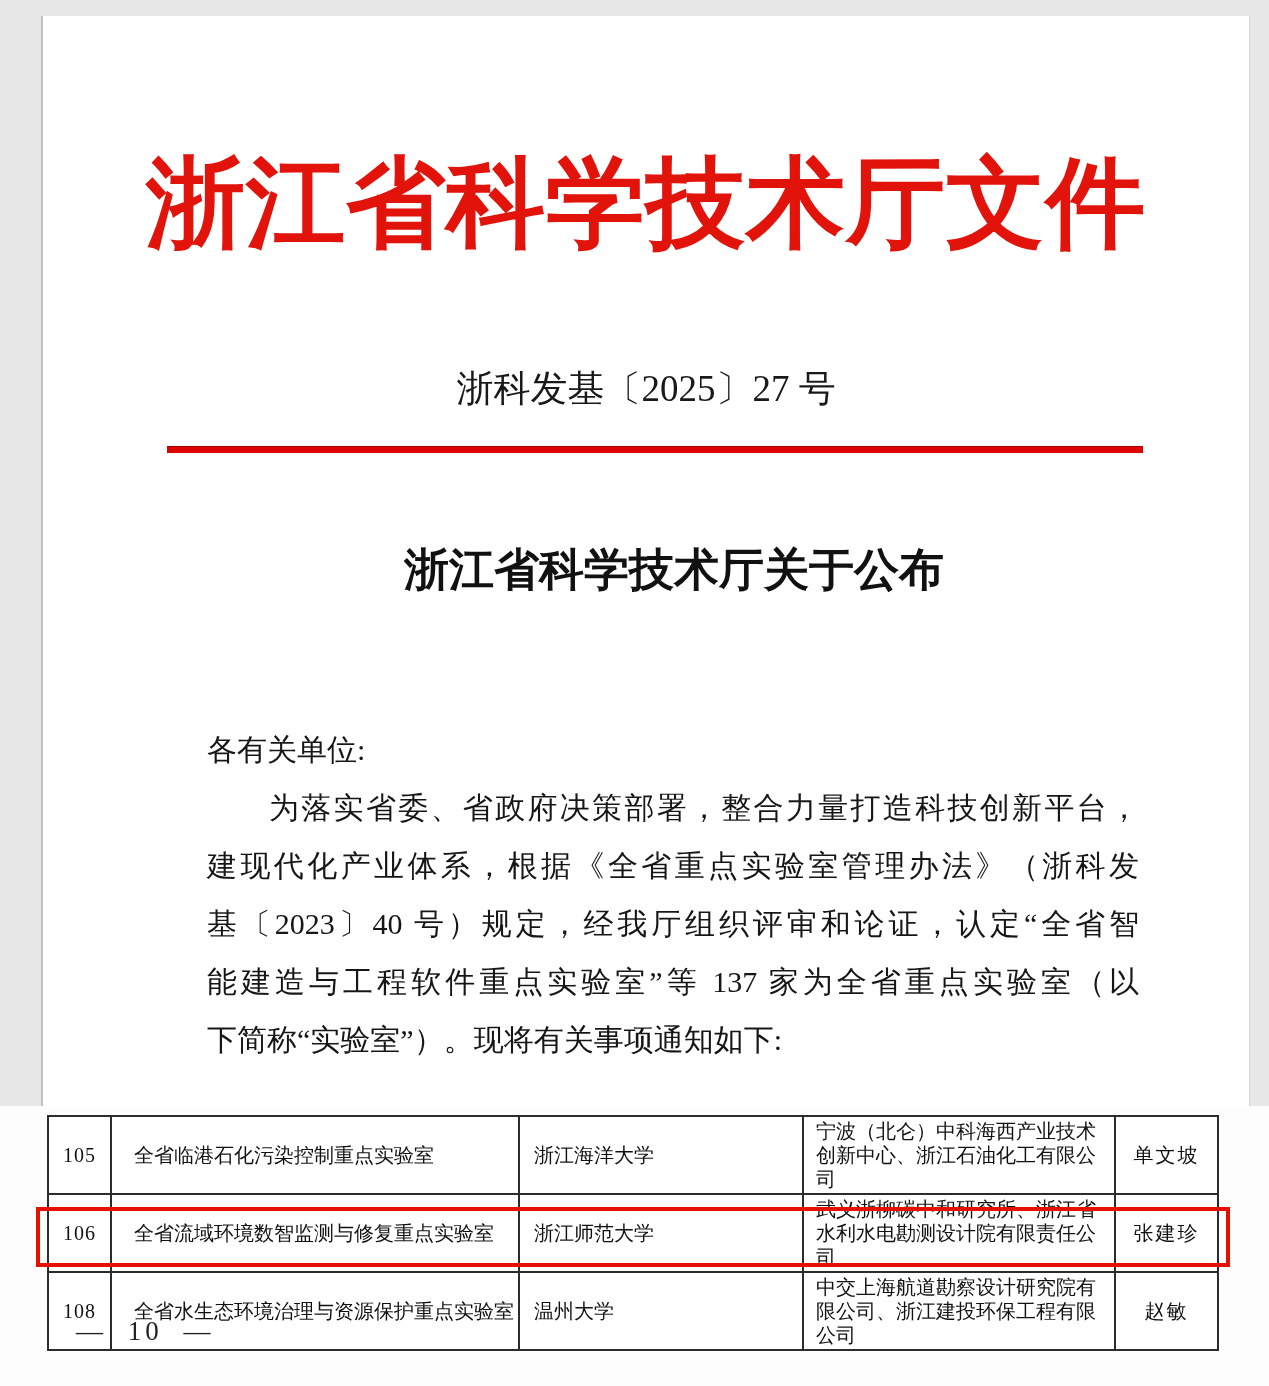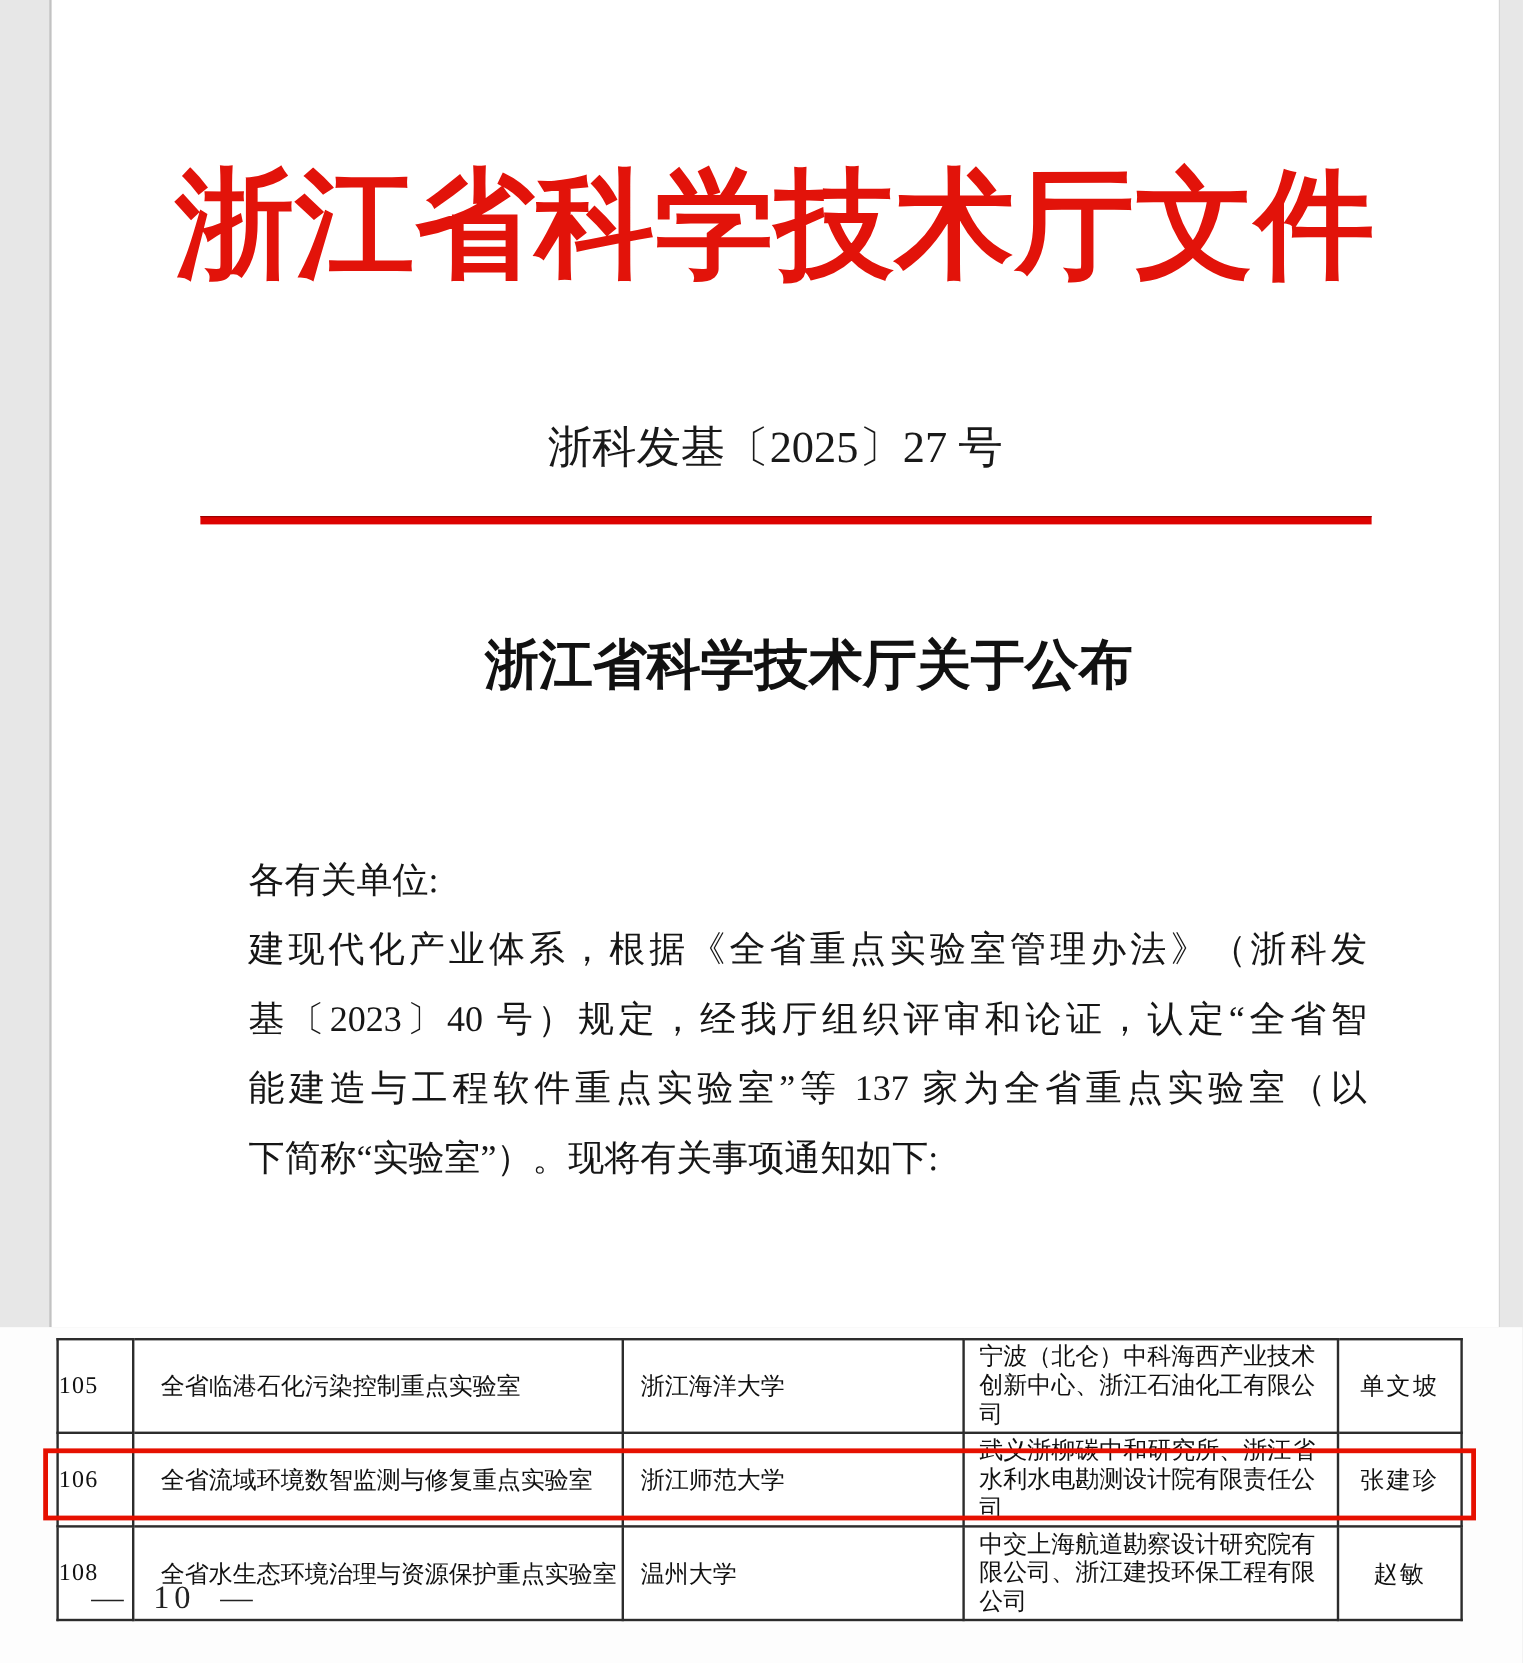--- a/index.html
+++ b/index.html
@@ -11,21 +11,21 @@
     width: 1269px;
     height: 1386px;
     background: #e7e7e7;
     overflow: hidden;
     margin: 0 auto;
   }
 
   
   .page {
     position: absolute;
-    left: 41px; top: 0;
+    left: 41px; top: 16px;
     width: 1209px; height: 1106px;
     background: #ffffff;
     border-left: 2px solid #c2c2c2;
     border-right: 1px solid #d6d6d6;
   }
 
   .red-header {
     position: absolute;
     left: 0; top: 122px;
     width: 100%;
@@ -96,21 +96,21 @@
     width: 1170px;
     background: #fff;
   }
   table.results td {
     border: 2px solid #2c2c2c;
     vertical-align: middle;
     font-size: 20px;
     color: #111;
     overflow: hidden;
   }
-  td.c-no   { width: 63px;  letter-spacing: 1px; }
+  td.c-no   { width: 63px;  text-align: center; letter-spacing: 1px; }
   td.c-lab  { width: 408px; padding-left: 22px; }
   td.c-inst { width: 284px; padding-left: 14px; }
   td.c-part { width: 312px; padding: 2px 8px 2px 12px; font-size: 19px; line-height: 24px; }
   td.c-dir  { width: 103px; text-align: center; letter-spacing: 2px; }
   tr.r1 { height: 51px; }
   tr.r2 { height: 46px; }
   tr.r3 { height: 51px; }
   tr.r4 { height: 50px; }
 
   .highlight-box {
@@ -143,20 +143,21 @@
 
     <div class="doc-number">浙科发基〔2025〕27 号</div>
 
     <div class="red-rule"></div>
 
     <div class="notice-title line1">浙江省科学技术厅关于公布</div>
 
 
     <div class="body-block">
       <div class="body-line salutation">各有关单位:</div>
+      <div class="body-line first">为落实省委、省政府决策部署，整合力量打造科技创新平台，</div>
       <div class="body-line">建现代化产业体系，根据《全省重点实验室管理办法》（浙科发</div>
       <div class="body-line">基〔2023〕40 号）规定，经我厅组织评审和论证，认定“全省智</div>
       <div class="body-line">能建造与工程软件重点实验室”等 137 家为全省重点实验室（以</div>
       <div class="body-line last">下简称“实验室”）。现将有关事项通知如下:</div>
     </div>
 
   </div>
 
   <div class="table-region">
 

